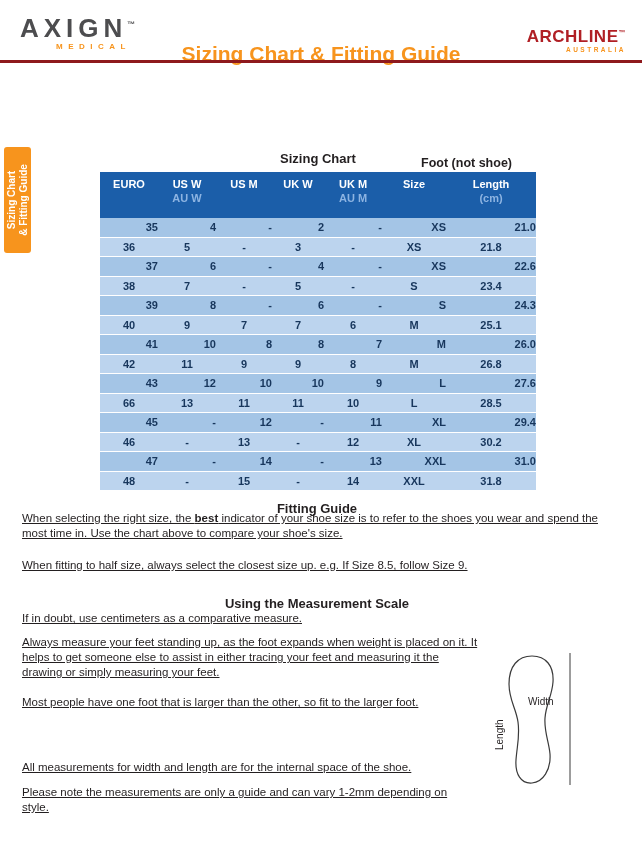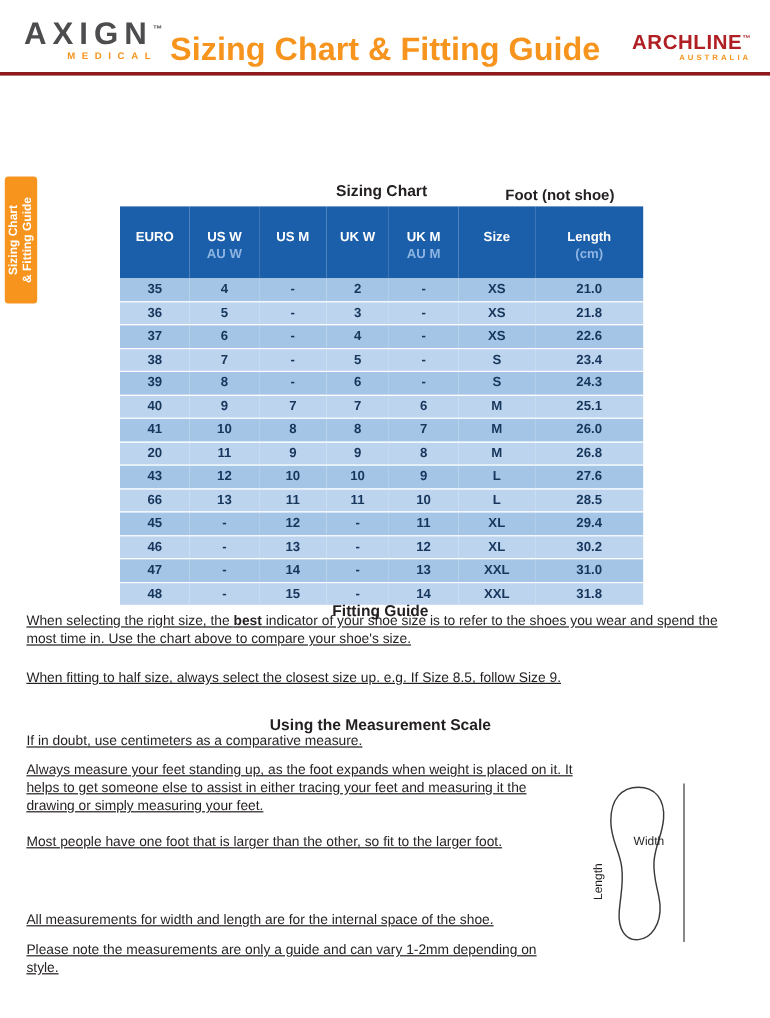--- a/index.html
+++ b/index.html
@@ -4,41 +4,41 @@
 <style>
   html,body{margin:0;padding:0;background:#fff;}
   body{font-family:"Liberation Sans",sans-serif;color:#231F20;}
   .page{position:relative;width:642px;height:848px;background:#fff;overflow:hidden;}
 
   
   .logo-axign{position:absolute;left:20px;top:12px;}
   .axign-word{font-size:26px;font-weight:bold;color:#4D4D4F;letter-spacing:5px;line-height:26px;}
   .axign-word sup{font-size:8px;letter-spacing:0;vertical-align:super;}
   .axign-sub{font-size:8px;font-weight:bold;color:#F7941D;letter-spacing:5.5px;padding-left:36px;margin-top:1px;}
-  .doc-title{position:absolute;left:0;right:0;top:26px;margin:0;text-align:center;font-size:27px;font-weight:bold;color:#F7941D;}
+  .doc-title{position:absolute;left:0;right:0;top:26px;margin:16px;text-align:center;font-size:21px;font-weight:bold;color:#F7941D;}
   .logo-archline{position:absolute;right:16px;top:24px;text-align:right;}
   .arch-word{font-size:17px;font-weight:bold;color:#B01F24;letter-spacing:0.5px;line-height:17px;}
   .arch-word sup{font-size:7px;vertical-align:super;}
   .arch-sub{font-size:6.5px;font-weight:bold;color:#F7941D;letter-spacing:2.5px;margin-top:1px;}
   .divider{position:absolute;left:0;top:60px;width:642px;height:3px;background:#8E191D;}
 
   
   .side-tab{position:absolute;left:4px;top:147px;width:27px;height:106px;background:#F7941D;border-radius:3px;display:flex;align-items:center;justify-content:center;}
   .side-tab-text{transform:rotate(-90deg);white-space:nowrap;text-align:center;color:#fff;font-weight:bold;font-size:10px;line-height:12px;}
   .side-tab-text span{display:block;}
 
   
   .chart-title{position:absolute;left:100px;top:151px;width:436px;margin:0;text-align:center;font-size:13px;font-weight:bold;}
   .foot-note{position:absolute;right:130px;top:156px;font-size:12.5px;font-weight:bold;}
   table.sizing{position:absolute;left:100px;top:172px;width:436px;border-collapse:collapse;table-layout:fixed;}
   table.sizing th,table.sizing td{padding:0;text-align:center;}
-  table.sizing thead th{background:#1B5EA9;color:#fff;font-weight:bold;font-size:11px;height:40px;vertical-align:top;padding-top:20px;line-height:13px;}
+  table.sizing thead th{background:#1B5EA9;color:#fff;font-weight:bold;font-size:11px;height:40px;vertical-align:top;padding-top:6px;line-height:13px;}
   .subhdr{color:#8DB4E2;font-weight:bold;font-size:11px;margin-top:1px;}
   table.sizing td{height:18.5px;font-size:11px;font-weight:bold;color:#17365C;border-bottom:1px solid #fff;}
-  tr.row-a td{background:#A4C5E6;}
+  tr.row-a td{background:#A4C5E6;text-align:right;}
   tr.row-b td{background:#BCD4EE;}
 
   
   .h-center{position:absolute;left:0;width:610px;margin:12px;text-align:center;font-size:13px;font-weight:bold;color:#231F20;}
   .para{position:absolute;left:22px;margin:0;font-size:11.5px;line-height:15px;color:#231F20;text-decoration:underline;}
 
   
   .foot-diagram{position:absolute;left:492px;top:650px;width:106px;height:138px;}
   .width-label{position:absolute;left:36px;top:46px;font-size:10px;}
   .length-label{position:absolute;left:2px;top:100px;font-size:10px;transform:rotate(-90deg);transform-origin:0 0;white-space:nowrap;}
@@ -172,21 +172,21 @@
         <tr class="row-a">
           <td>41</td>
           <td>10</td>
           <td>8</td>
           <td>8</td>
           <td>7</td>
           <td>M</td>
           <td>26.0</td>
         </tr>
         <tr class="row-b">
-          <td>20</td>
+          <td>42</td>
           <td>11</td>
           <td>9</td>
           <td>9</td>
           <td>8</td>
           <td>M</td>
           <td>26.8</td>
         </tr>
         <tr class="row-a">
           <td>43</td>
           <td>12</td>

